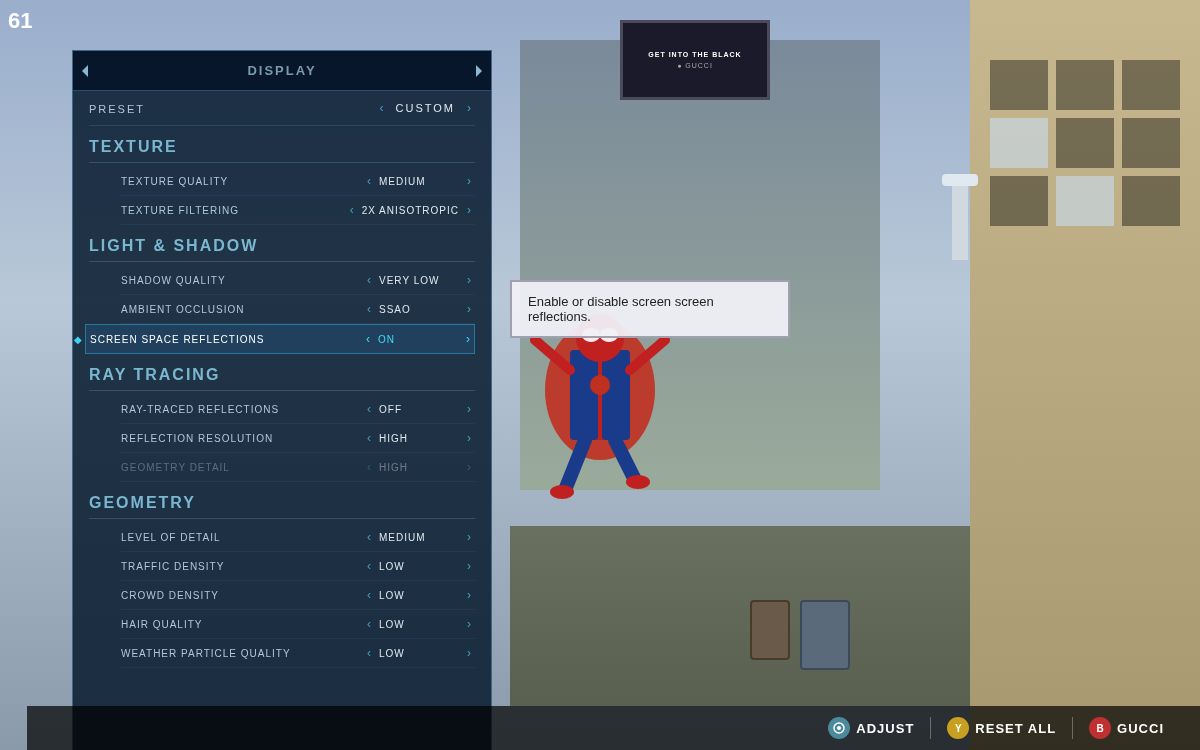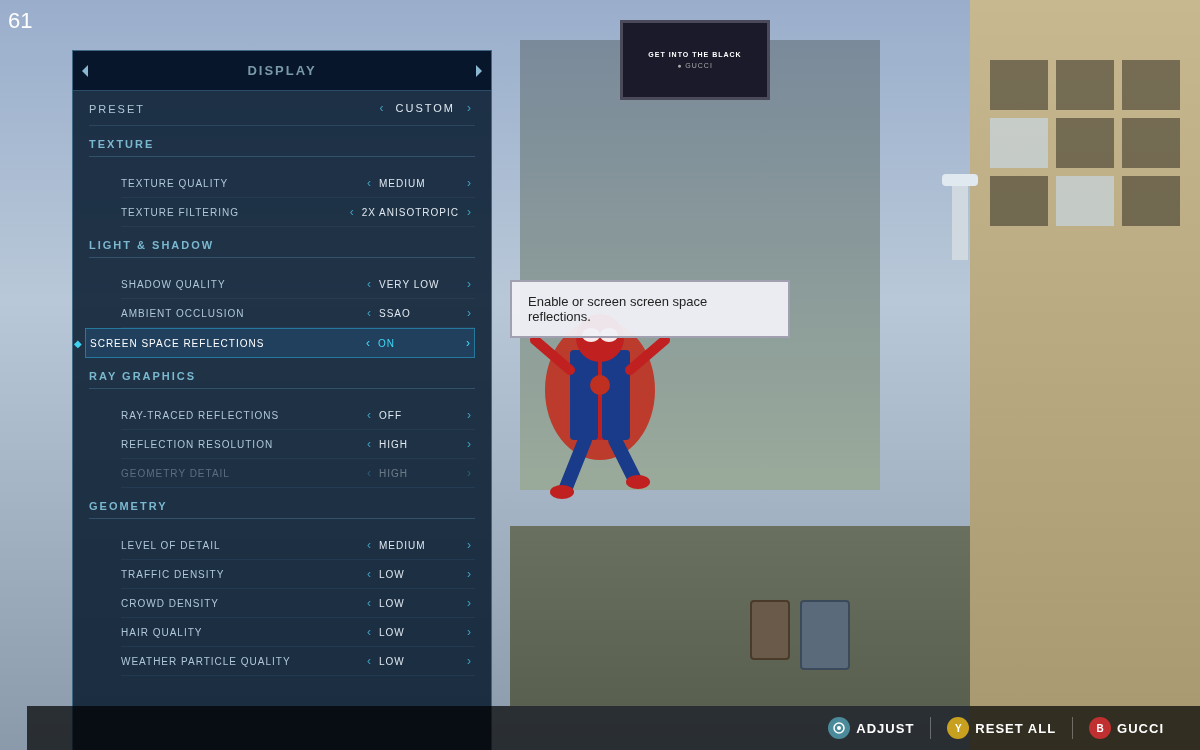--- a/index.html
+++ b/index.html
@@ -77,21 +77,21 @@
       max-width: 280px;
     }
 
     
     .hud-fps {
       position: absolute;
       top: 8px;
       left: 8px;
       color: white;
       font-size: 22px;
-      font-weight: normal;
+      font-weight: bold;
       z-index: 30;
     }
 
     
     .bottom-hud {
       position: absolute;
       bottom: 0;
       left: 0;
       right: 0;
       height: 44px;
@@ -206,26 +206,26 @@
     .settings-content::-webkit-scrollbar-track {
       background: rgba(0,0,0,0.3);
     }
     .settings-content::-webkit-scrollbar-thumb {
       background: rgba(100, 160, 200, 0.5);
     }
 
     
     .section-header {
       color: #7ab8d0;
-      font-size: 11px;
+      font-size: 16px;
       font-weight: bold;
       letter-spacing: 2px;
       padding: 12px 0 6px 0;
       border-bottom: 1px solid rgba(100, 160, 200, 0.3);
-      margin-bottom: 12px;
+      margin-bottom: 4px;
     }
 
     
     .setting-row {
       display: flex;
       align-items: center;
       padding: 7px 0;
       border-bottom: 1px solid rgba(100, 160, 200, 0.1);
       position: relative;
       margin-left: 32px;
@@ -453,21 +453,21 @@
     <div class="setting-row active-row" style="position:relative;">
       <div style="position:absolute;left:-12px;color:#40d0f0;font-size:10px;">◆</div>
       <div class="setting-label" style="color:#fff;">SCREEN SPACE REFLECTIONS</div>
       <div class="setting-value-container">
         <div class="setting-arrow" style="color:#40d8f8;">‹</div>
         <div class="setting-value" style="color:#40d8f8;">ON</div>
         <div class="setting-arrow" style="color:#40d8f8;">›</div>
       </div>
     </div>
 
-    <div class="section-header">RAY GRAPHICS</div>
+    <div class="section-header">RAY TRACING</div>
     <div class="setting-row">
       <div class="setting-label">RAY-TRACED REFLECTIONS</div>
       <div class="setting-value-container">
         <div class="setting-arrow">‹</div>
         <div class="setting-value">OFF</div>
         <div class="setting-arrow">›</div>
       </div>
     </div>
     <div class="setting-row">
       <div class="setting-label">REFLECTION RESOLUTION</div>
@@ -526,21 +526,21 @@
         <div class="setting-arrow">‹</div>
         <div class="setting-value">LOW</div>
         <div class="setting-arrow">›</div>
       </div>
     </div>
 
   </div>
 </div>
 
 <div class="tooltip">
-  <span>Enable or screen screen space reflections.</span>
+  <span>Enable or disable screen screen reflections.</span>
 </div>
 
 <div class="bottom-hud">
   <div class="hud-item">
     <div class="hud-btn-icon">
       <svg width="14" height="14" viewBox="0 0 14 14">
         <circle cx="7" cy="7" r="5" fill="none" stroke="white" stroke-width="1.5"></circle>
         <circle cx="7" cy="7" r="2" fill="white"></circle>
       </svg>
     </div>

